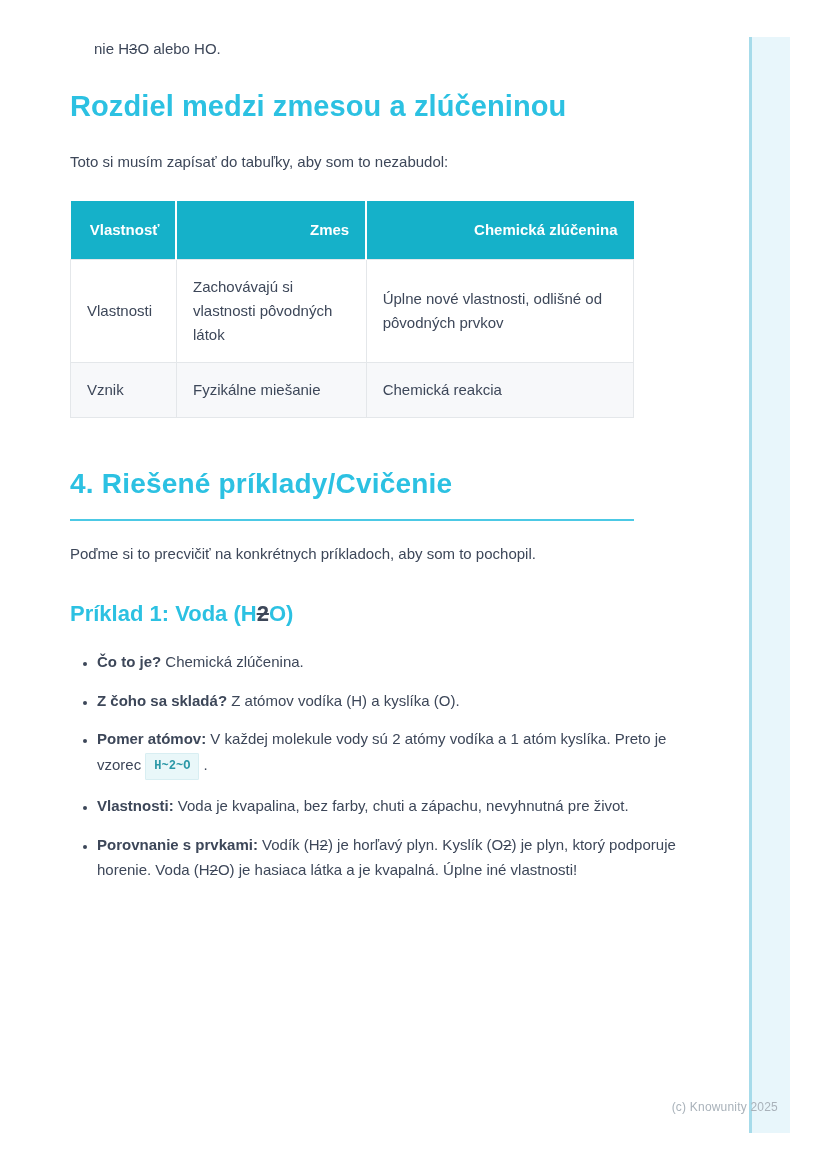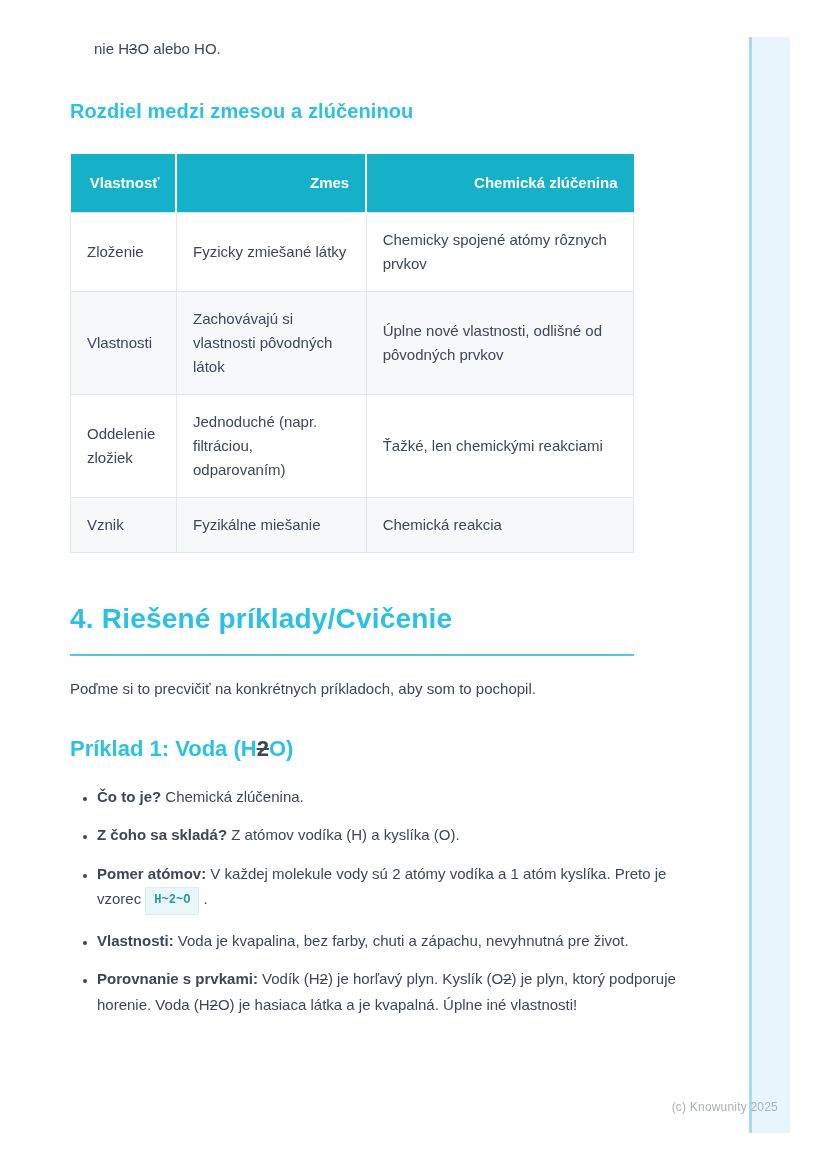--- a/index.html
+++ b/index.html
@@ -48,22 +48,22 @@
     width:616px;
     font-size:15px;
     line-height:1.6;
     z-index:0;
   }
   .cont-line{
     margin:37px 0 0 24px;
   }
   s{text-decoration:line-through;}
   h2.section-heading{
-    margin:34px 0 0;
-    font-size:20px;
+    margin:22px 0 0;
+    font-size:29px;
     font-weight:bold;
     color:var(--accent-cyan);
     letter-spacing:.1px;
   }
   p.lead{
     margin:21px 0 0;
   }
   .table-wrap{margin-top:27px;}
   table.compare{
     border-collapse:collapse;
@@ -145,50 +145,41 @@
   <div class="side-band"></div>
 
   <div class="watermark">(c) Knowunity 2025</div>
 
   <div class="content">
 
     <p class="cont-line"><span>nie H</span><s>3</s><span>O alebo HO.</span></p>
 
     <h2 class="section-heading">Rozdiel medzi zmesou a zlúčeninou</h2>
 
+    <p class="lead">Toto si musím zapísať do tabuľky, aby som to nezabudol:</p>
 
     <div class="table-wrap">
       <table class="compare">
         <colgroup>
             <col style="width:106px">
             <col style="width:190px">
             <col style="width:268px">
           </colgroup>
         <thead>
           <tr>
             <th>Vlastnosť</th>
             <th>Zmes</th>
             <th>Chemická zlúčenina</th>
           </tr>
         </thead>
         <tbody>
           <tr>
-            <td>Zloženie</td>
-            <td>Fyzicky zmiešané látky</td>
-            <td>Chemicky spojené atómy rôznych prvkov</td>
-          </tr>
-          <tr>
             <td>Vlastnosti</td>
             <td>Zachovávajú si vlastnosti pôvodných látok</td>
             <td>Úplne nové vlastnosti, odlišné od pôvodných prvkov</td>
-          </tr>
-          <tr>
-            <td>Oddelenie zložiek</td>
-            <td>Jednoduché (napr. filtráciou, odparovaním)</td>
-            <td>Ťažké, len chemickými reakciami</td>
           </tr>
           <tr>
             <td>Vznik</td>
             <td>Fyzikálne miešanie</td>
             <td>Chemická reakcia</td>
           </tr>
         </tbody>
       </table>
     </div>
 

